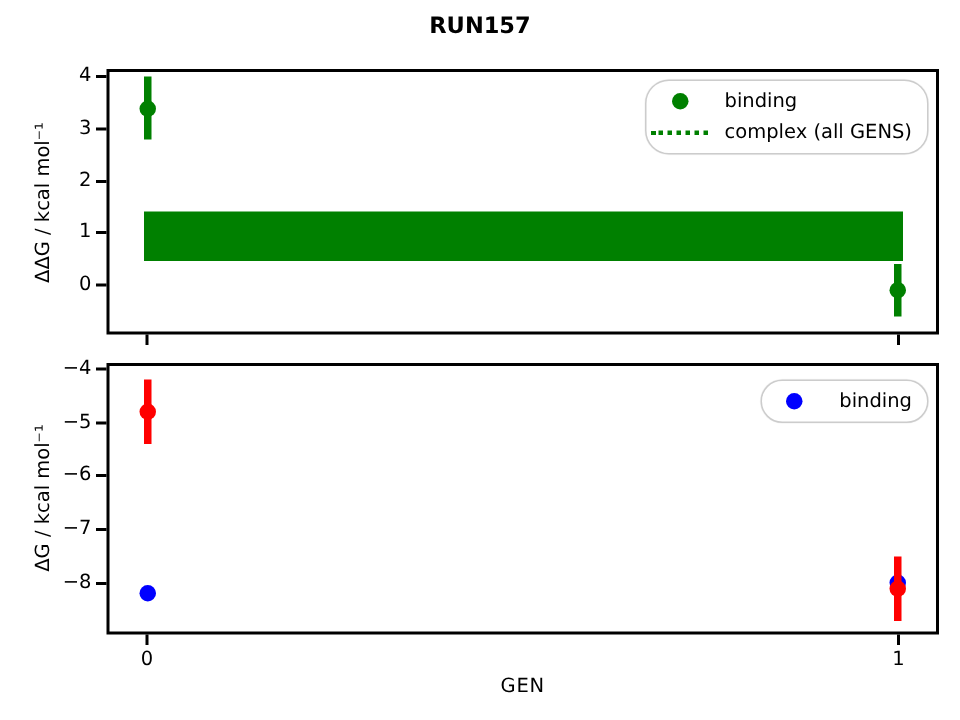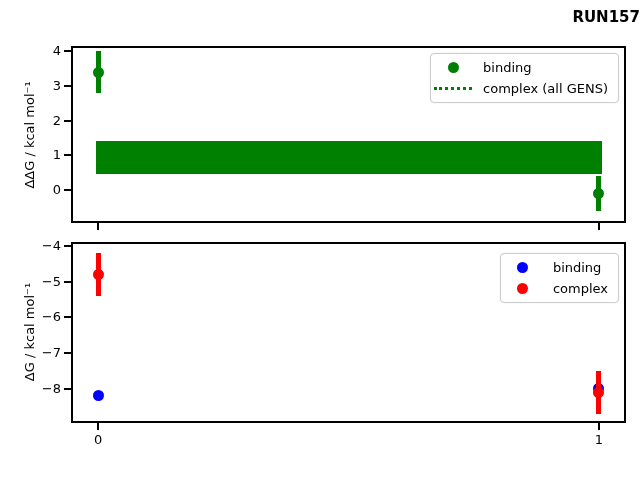--- a/index.html
+++ b/index.html
@@ -1,21 +1,21 @@
 <!DOCTYPE html>
 <html><head>
 <meta charset="utf-8">
 <style>
   html,body{margin:0;padding:0;background:#ffffff;}
   .figure{
     position:relative;width:640px;height:480px;background:#ffffff;
     font-family:"DejaVu Sans", sans-serif;color:#000;overflow:hidden;
   }
   .fig-title{
-    position:absolute;top:8px;left:0;width:640px;text-align:right;
+    position:absolute;top:8px;left:0;width:640px;text-align:center;
     font-size:15px;font-weight:bold;
   }
   .axes{
     position:absolute;border:2px solid #000;background:#fff;
     box-sizing:border-box;
   }
   #panel0{left:71px;top:46px;width:555px;height:177px;}
   #panel1{left:71px;top:242px;width:555px;height:181px;}
   .ylabel{
     position:absolute;white-space:nowrap;font-size:13px;
@@ -29,38 +29,39 @@
   }
   .tick-mark{position:absolute;background:#000;}
   .tick-label{position:absolute;font-size:13px;line-height:16px;}
   .ytick-label{width:40px;text-align:right;}
   .xtick-label{width:30px;text-align:center;}
   .marker{position:absolute;border-radius:50%;}
   .errbar{position:absolute;}
   .band{position:absolute;}
   .legend{
     position:absolute;background:#ffffff;border:1px solid #cccccc;
-    border-radius:4px;padding:3px 10px 3px 0;box-shadow:0 0 0 0.5px rgba(0,0,0,0.04);
+    border-radius:16px;padding:3px 10px 3px 0;box-shadow:0 0 0 0.5px rgba(0,0,0,0.04);
   }
   #panel0 .legend{right:5px;top:5px;}
   #panel1 .legend{right:5px;top:9px;}
   .legend-row{display:flex;align-items:center;height:21px;}
   .legend-glyph{width:44px;display:flex;align-items:center;justify-content:center;flex:0 0 44px;}
   .legend-dot{width:11px;height:11px;border-radius:50%;}
   .legend-dotline{width:38px;height:0;border-top:3px dotted;}
   .legend-label{font-size:13px;white-space:nowrap;padding-left:8px;}
 </style>
 </head>
 <body>
 
 <div class="figure">
   <div class="fig-title">RUN157</div>
 
   <div class="ylabel" id="ylabel0">ΔΔG / kcal mol⁻¹</div>
   <div class="ylabel" id="ylabel1">ΔG / kcal mol⁻¹</div>
+  <div class="xlabel">GEN</div>
 
   <div class="axes" id="panel0">
     <div class="legend">
         <div class="legend-row">
           <div class="legend-glyph">
             <div class="legend-dot" style="background: rgb(0, 128, 0);"></div>
           </div>
           <div class="legend-label">binding</div>
         </div>
         <div class="legend-row">
@@ -89,26 +90,20 @@
       <div class="marker" style="left: 520.455px; top: 139.82px; width: 11px; height: 11px; background: rgb(0, 128, 0);"></div>
     </div>
   <div class="axes" id="panel1">
     <div class="legend">
         <div class="legend-row">
           <div class="legend-glyph">
             <div class="legend-dot" style="background: rgb(0, 0, 255);"></div>
           </div>
           <div class="legend-label">binding</div>
         </div>
-        <div class="legend-row">
-          <div class="legend-glyph">
-            <div class="legend-dot" style="background: rgb(255, 0, 0);"></div>
-          </div>
-          <div class="legend-label">complex</div>
-        </div>
       </div>
   <div class="tick-mark" style="left: -9px; top: 0.787879px; width: 7px; height: 2px;"></div>
       <div class="tick-label ytick-label" style="left: -52px; top: -6.21212px;">−4</div>
       <div class="tick-mark" style="left: -9px; top: 36.5455px; width: 7px; height: 2px;"></div>
       <div class="tick-label ytick-label" style="left: -52px; top: 29.5455px;">−5</div>
       <div class="tick-mark" style="left: -9px; top: 72.303px; width: 7px; height: 2px;"></div>
       <div class="tick-label ytick-label" style="left: -52px; top: 65.303px;">−6</div>
       <div class="tick-mark" style="left: -9px; top: 108.061px; width: 7px; height: 2px;"></div>
       <div class="tick-label ytick-label" style="left: -52px; top: 101.061px;">−7</div>
       <div class="tick-mark" style="left: -9px; top: 143.818px; width: 7px; height: 2px;"></div>

